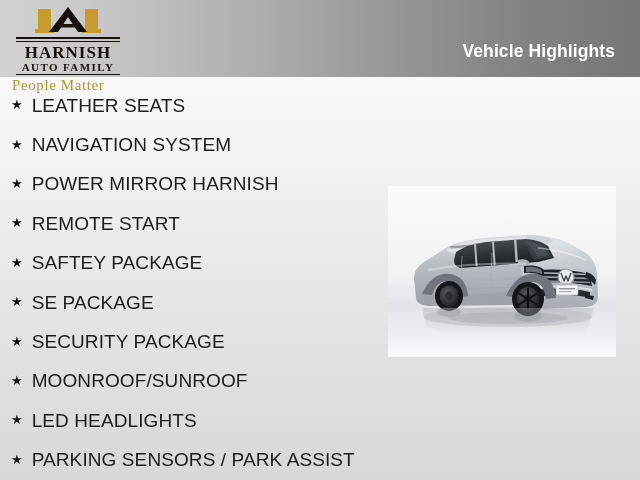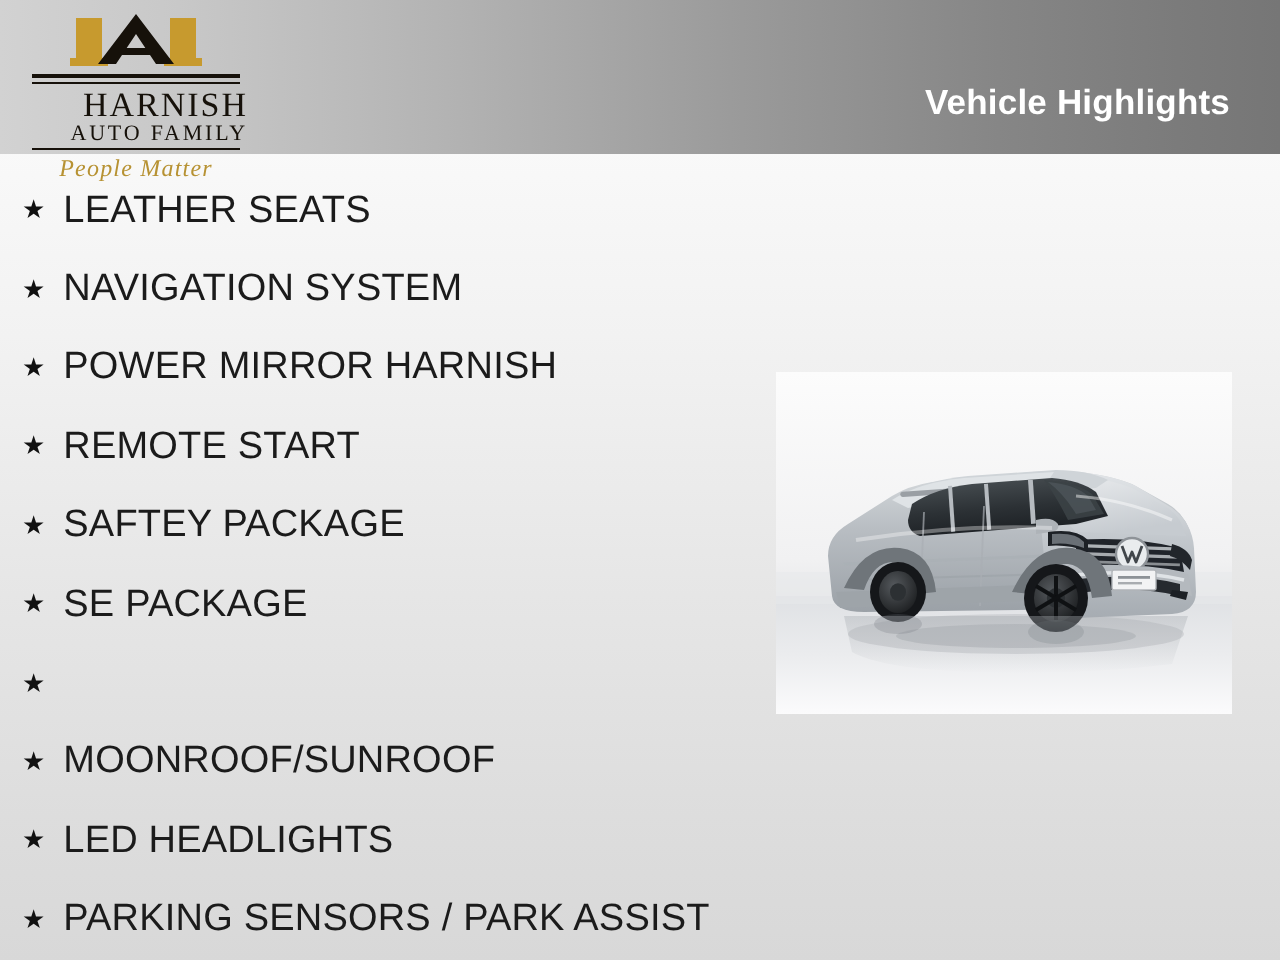--- a/index.html
+++ b/index.html
@@ -50,47 +50,46 @@
   .logo-rule {
     width: 104px;
     margin: 1px auto 0 auto;
     border-top: 2px solid #16110a;
     border-bottom: 1px solid #16110a;
     height: 2px;
     box-sizing: content-box;
   }
   .logo-name {
     font-family: "Liberation Serif", serif;
-    font-weight: normal;
+    font-weight: bold;
     color: #16110a;
-    text-align: right;
+    text-align: center;
     letter-spacing: 1px;
     line-height: 1;
   }
   .logo-name-1 {
     font-size: 17px;
     margin-top: 2px;
   }
   .logo-name-2 {
     font-size: 11px;
     letter-spacing: 1.4px;
     margin-top: 1px;
   }
   .logo-rule2 {
     width: 104px;
     margin: 1px auto 0 auto;
     border-top: 1.5px solid #16110a;
     height: 0;
   }
   .logo-tagline {
     font-family: "Liberation Serif", serif;
-    font-style: italic;
-    font-size: 12px;
+    font-size: 15px;
     color: #b79233;
-    text-align: center;
+    text-align: left;
     letter-spacing: 0.6px;
     margin-top: 2px;
   }
 
   
   #header-title {
     position: absolute;
     right: 25px;
     top: 41px;
     font-size: 17.5px;
@@ -199,20 +198,21 @@
     <li class="highlight-item">
       <span class="bullet-star">★</span>
       <span class="highlight-label">SAFTEY PACKAGE</span>
     </li>
     <li class="highlight-item">
       <span class="bullet-star">★</span>
       <span class="highlight-label">SE PACKAGE</span>
     </li>
     <li class="highlight-item">
       <span class="bullet-star">★</span>
+      <span class="highlight-label">SECURITY PACKAGE</span>
     </li>
     <li class="highlight-item">
       <span class="bullet-star">★</span>
       <span class="highlight-label">MOONROOF/SUNROOF</span>
     </li>
     <li class="highlight-item">
       <span class="bullet-star">★</span>
       <span class="highlight-label">LED HEADLIGHTS</span>
     </li>
     <li class="highlight-item">

